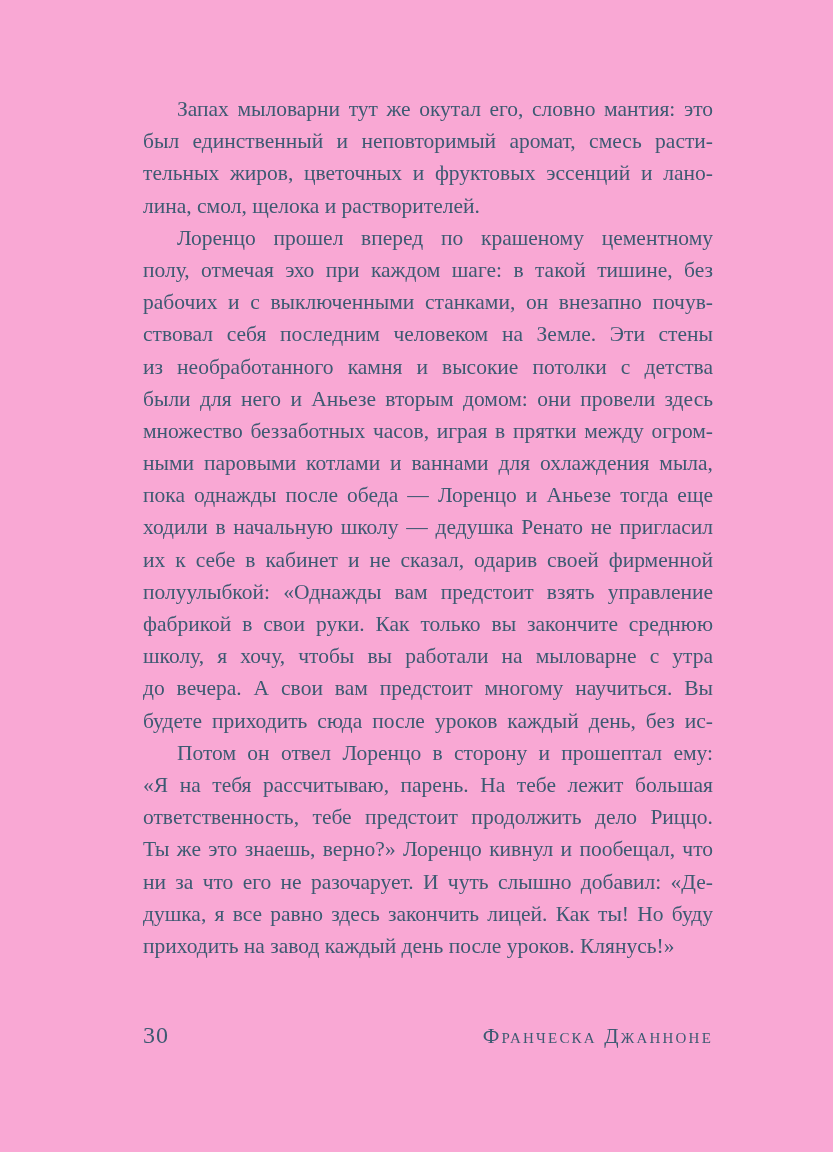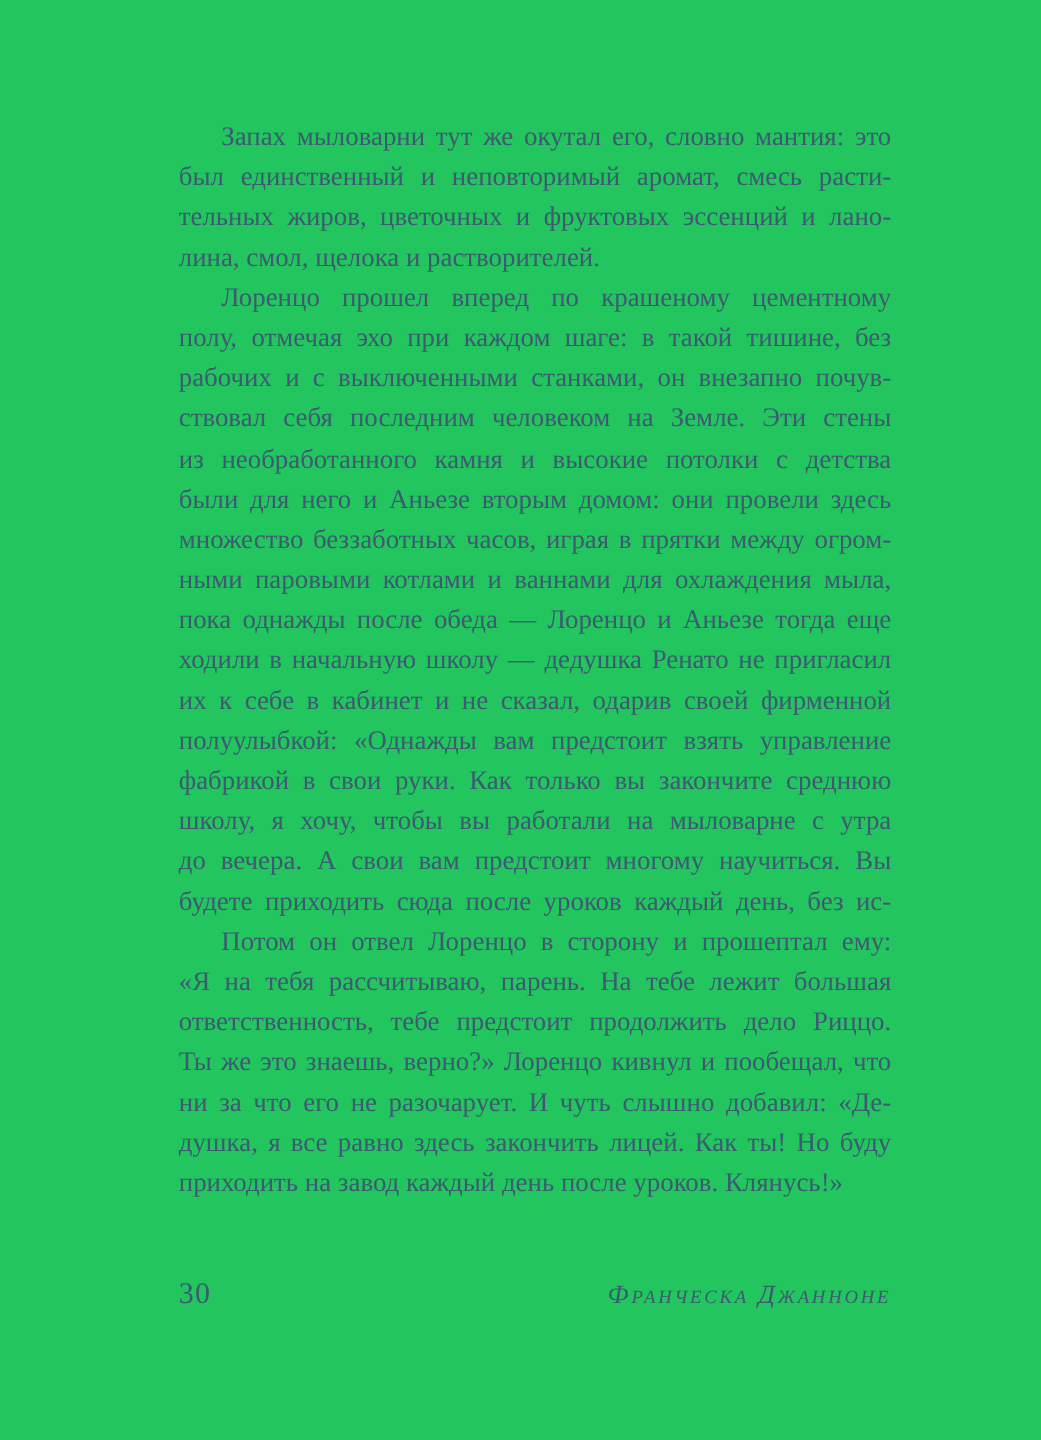--- a/index.html
+++ b/index.html
@@ -10,21 +10,21 @@
     width: 833px;
     height: 1152px;
     background: #ffffff;
     position: relative;
     overflow: hidden;
     font-family: "Liberation Serif", "DejaVu Serif", serif;
   }
   .book-page {
     position: absolute;
     inset: 0;
-    background: #22c55e;
+    background: #f9a8d4;
     padding-left: 20px;
   }
   .text-block {
     position: absolute;
     left: 143px;
     top: 93px;
     width: 570px;
     color: #3d5a72;
     font-size: 21.5px;
     line-height: 32.2px;
@@ -60,21 +60,20 @@
   .page-number {
     font-weight: normal;
     font-size: 24px;
     font-feature-settings: "onum" 1;
     letter-spacing: 1px;
   }
   .running-title {
     font-variant: small-caps;
     font-size: 21px;
     letter-spacing: 2.2px;
-    font-style: italic;
   }
 </style>
 </head>
 <body>
 
 <div class="book-page">
 
   <div class="text-block">
 
     <div class="paragraph">

